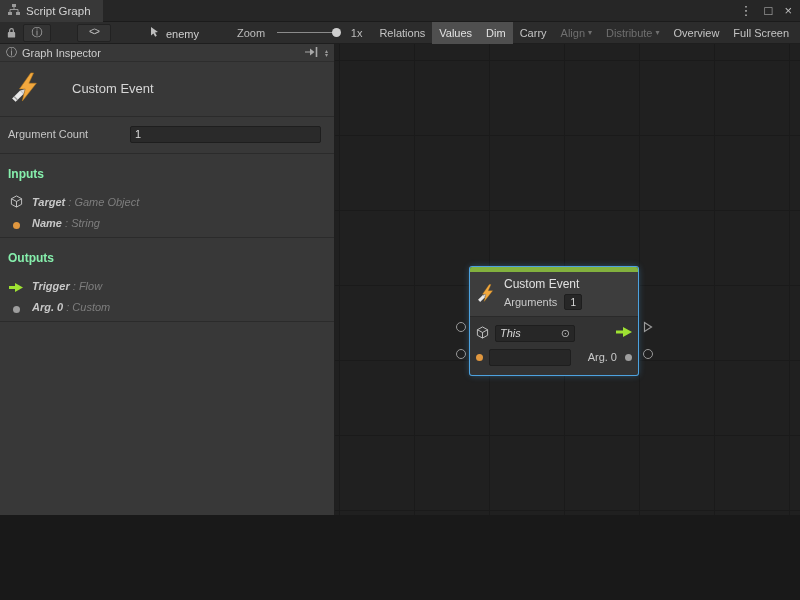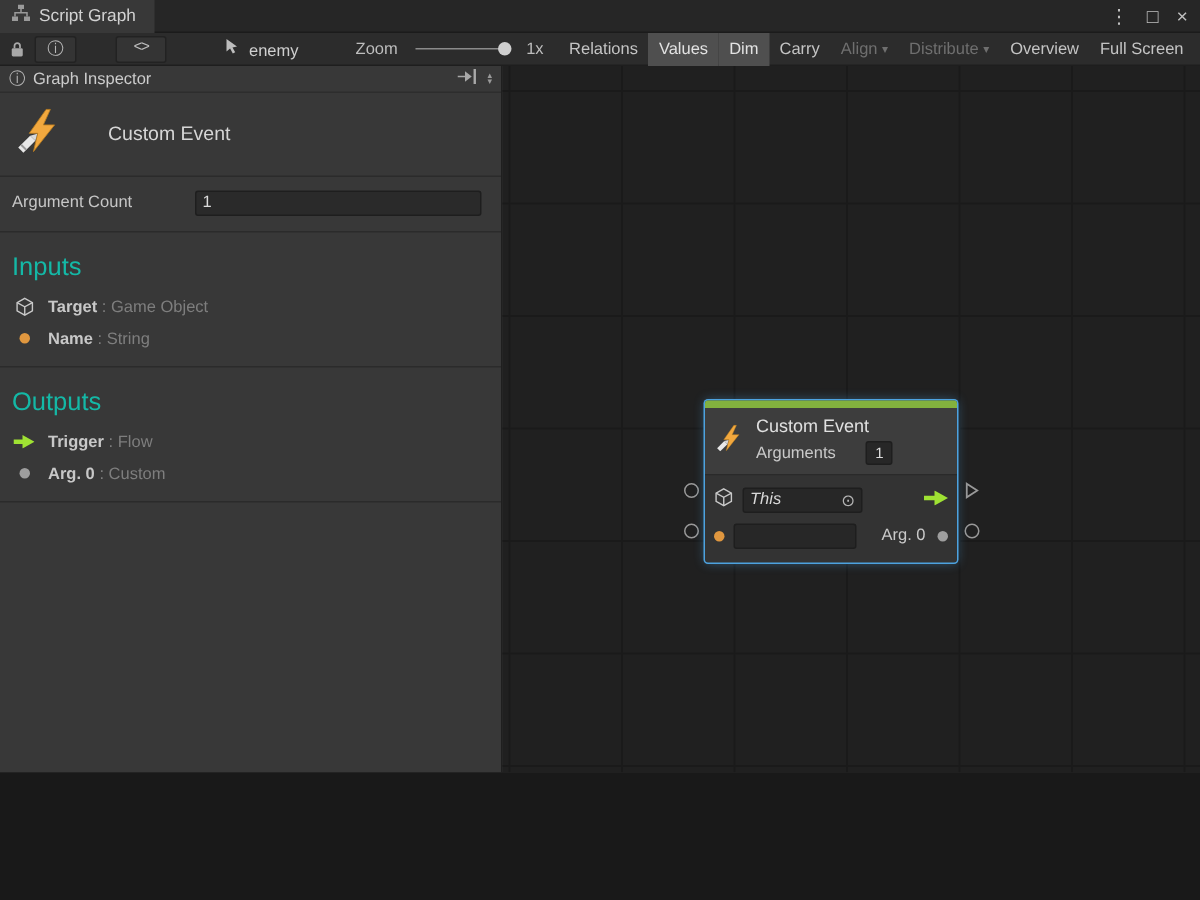--- a/index.html
+++ b/index.html
@@ -38,40 +38,40 @@
   .insp-title{flex:1;color:#cccccc;}
   .scrubber{display:flex;flex-direction:column;line-height:4px;font-size:6px;color:#9a9a9a;padding:0 2px;}
   .event-head{display:flex;align-items:center;padding:10px 10px 12px 12px;border-bottom:1px solid #2b2b2b;}
   .event-title{font-size:13px;color:#d6d6d6;margin-left:30px;}
   .section{border-bottom:1px solid #2b2b2b;padding:6px 0 8px 0;}
   .field-row{display:flex;align-items:center;height:20px;padding:0 13px 0 8px;margin:1px 0;}
   .field-label{width:122px;color:#c6c6c6;}
   .field-input{flex:1;height:15px;background:#2a2a2a;border:1px solid #1e1e1e;border-radius:2px;color:#dcdcdc;
     font-family:inherit;font-size:11px;padding:0 4px;outline:none;}
   .checkbox{width:13px;height:13px;background:#2a2a2a;border:1px solid #1c1c1c;border-radius:2px;}
-  .sec-heading{padding:7px 8px 6px 8px;font-size:17px;color:#14b8a6;}
-  .port-row{display:flex;align-items:center;height:21px;padding:0 8px;gap:8px;}
+  .sec-heading{padding:7px 8px 6px 8px;font-size:12px;color:#86efac;font-weight:bold;}
+  .port-row{display:flex;align-items:flex-end;height:21px;padding:0 8px;gap:8px;font-style:italic;}
   .icon-cell{width:16px;display:flex;align-items:center;justify-content:center;}
   .port-name{font-weight:bold;color:#c8c8c8;}
   .port-type{color:#7e7e7e;}
   .dot{width:7px;height:7px;border-radius:50%;display:inline-block;}
   .dot.orange{background:#e0973f;}
   .dot.gray{background:#9e9e9e;}
   
   .canvas{position:absolute;left:335px;top:44px;right:0;bottom:0;background-color:#202020;
     background-image:linear-gradient(to right,#1a1a1a 1px,transparent 1px),
                      linear-gradient(to bottom,#1a1a1a 1px,transparent 1px);
     background-size:75px 75px;background-position:4px 16px;}
   
   .node{position:absolute;left:135px;top:223px;width:168px;border-radius:2px;background:#333333;
     box-shadow:0 0 0 1px #4da2df,0 0 7px rgba(77,162,223,.45);}
   .node-accent{height:5px;background:#82b13e;border-radius:2px 2px 0 0;}
   .node-head{display:flex;align-items:center;gap:8px;background:#3d3d3d;padding:5px 8px 6px 8px;border-bottom:1px solid #2a2a2a;}
   .node-title{font-size:12px;color:#e0e0e0;margin-bottom:3px;}
-  .node-args{display:flex;align-items:center;color:#c9c9c9;gap:13px;}
+  .node-args{display:flex;align-items:center;color:#c9c9c9;}
   .args-box{display:inline-flex;align-items:center;justify-content:center;min-width:12px;height:14px;
     background:#272727;border:1px solid #1e1e1e;border-radius:2px;margin-left:7px;font-size:10px;color:#dddddd;padding:0 2px;}
   .node-body{padding:4px 6px 6px 6px;}
   .nrow{display:flex;align-items:center;height:24px;gap:6px;}
   .ndrop{display:flex;align-items:center;width:80px;height:17px;background:#272727;border:1px solid #1e1e1e;border-radius:2px;
     color:#d8d8d8;padding:0 4px;box-sizing:border-box;font-style:italic;}
   .ndrop .picker{margin-left:auto;color:#b5b5b5;font-size:11px;}
   .ninput{width:72px;height:15px;background:#272727;border:1px solid #1e1e1e;border-radius:2px;color:#dcdcdc;
     font-family:inherit;font-size:11px;padding:0 4px;outline:none;}
   .flex-sp{flex:1;}

